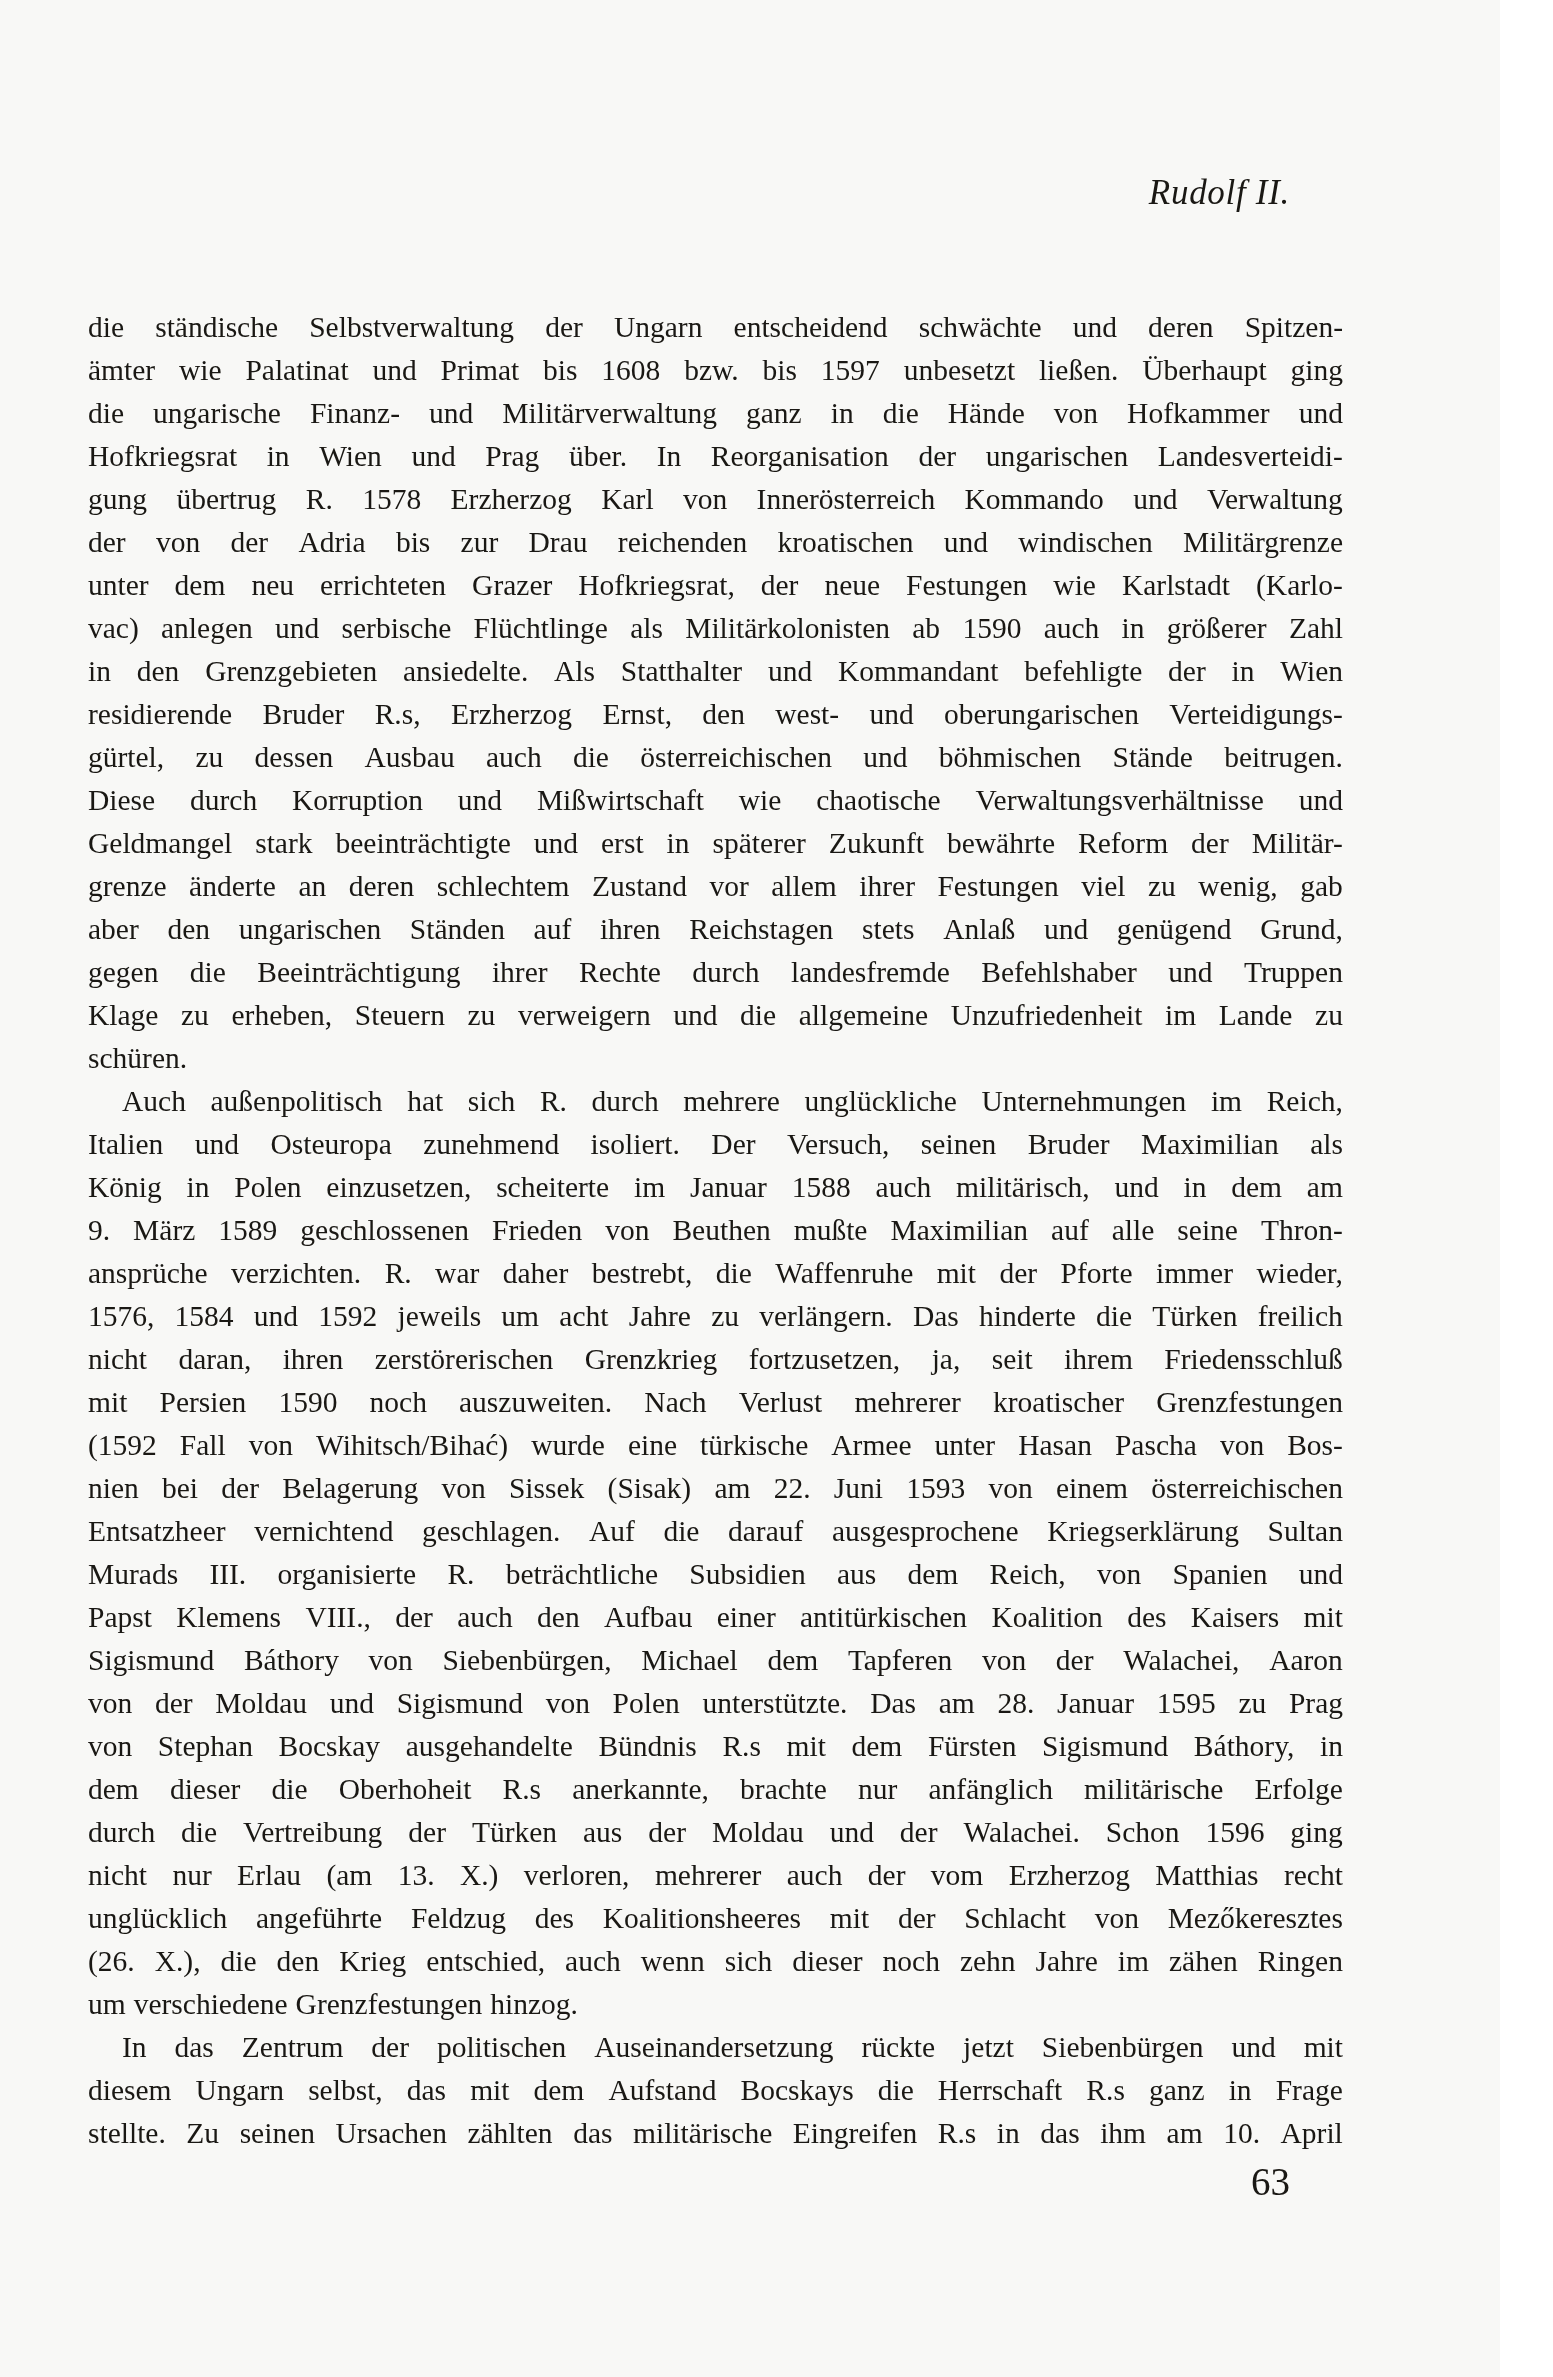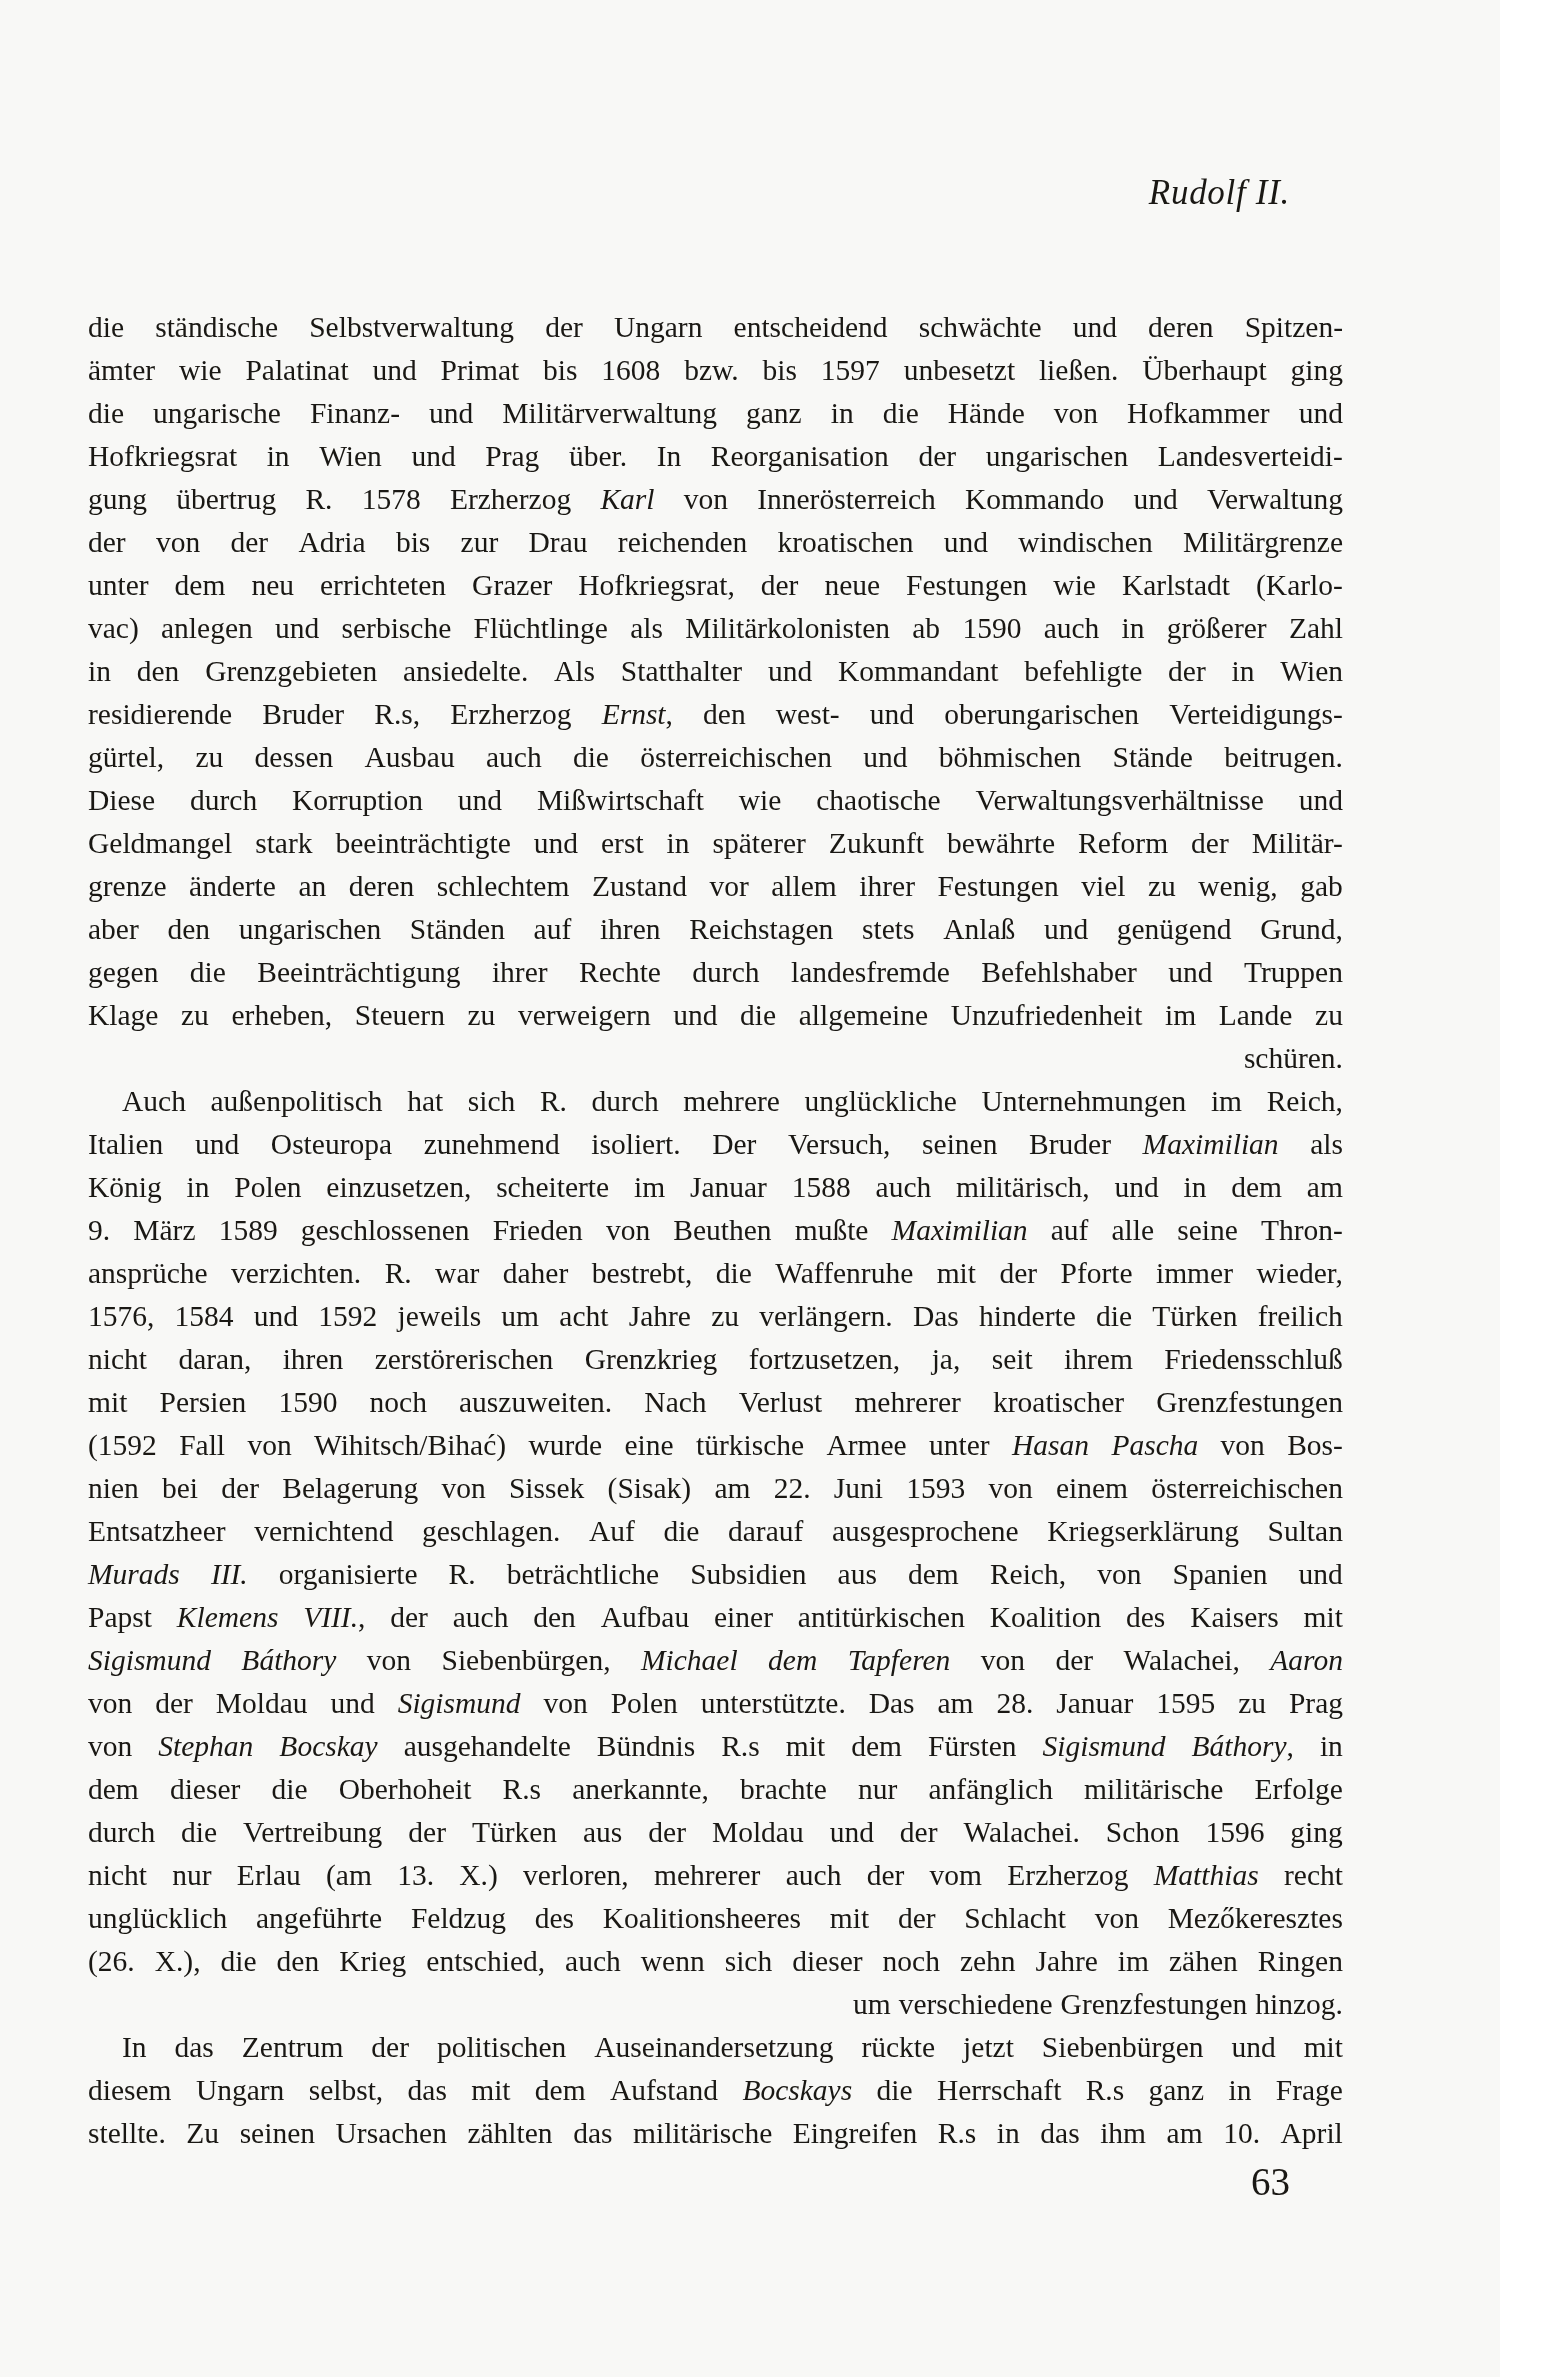--- a/index.html
+++ b/index.html
@@ -36,27 +36,27 @@
   .line {
     display: flex;
     justify-content: space-between;
     align-items: baseline;
     height: 43px;
     line-height: 43px;
     white-space: nowrap;
     overflow: visible;
   }
   .line.last {
-    justify-content: flex-end;
+    justify-content: flex-start;
     gap: 0.27em;
     font-family: Liberation Serif, serif;
   }
   .line.indent { padding-left: 34px; }
   .word { flex: 0 0 auto; }
-  .word .i { font-style: italic; }
+  .word .i { }
   .page-number {
     position: absolute;
     top: 2159px;
     right: 210px;
     font-size: 39px;
     line-height: 1.2;
   }
 </style>
 </head>
 <body>

